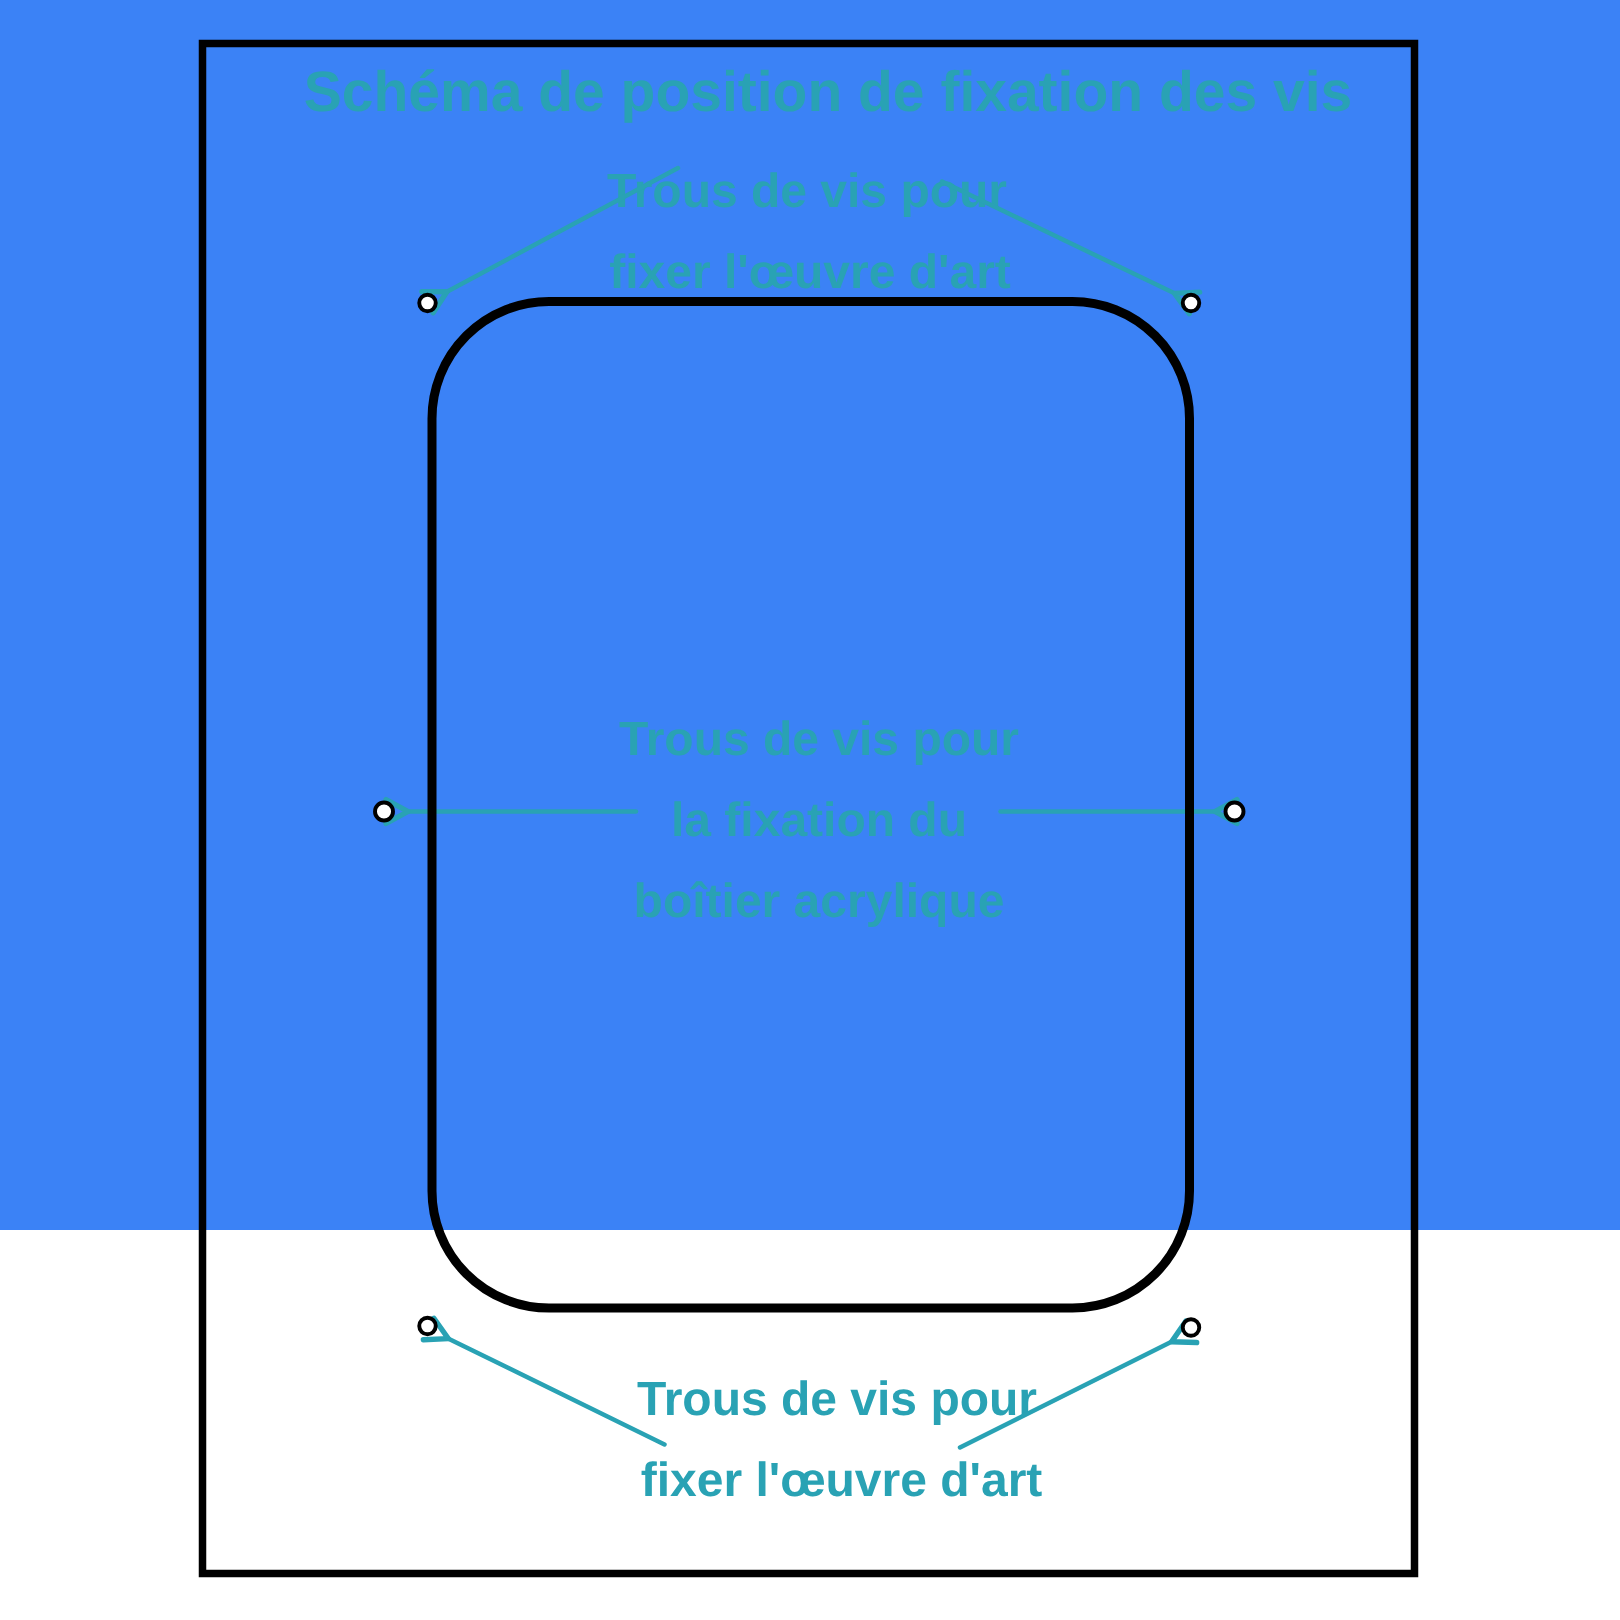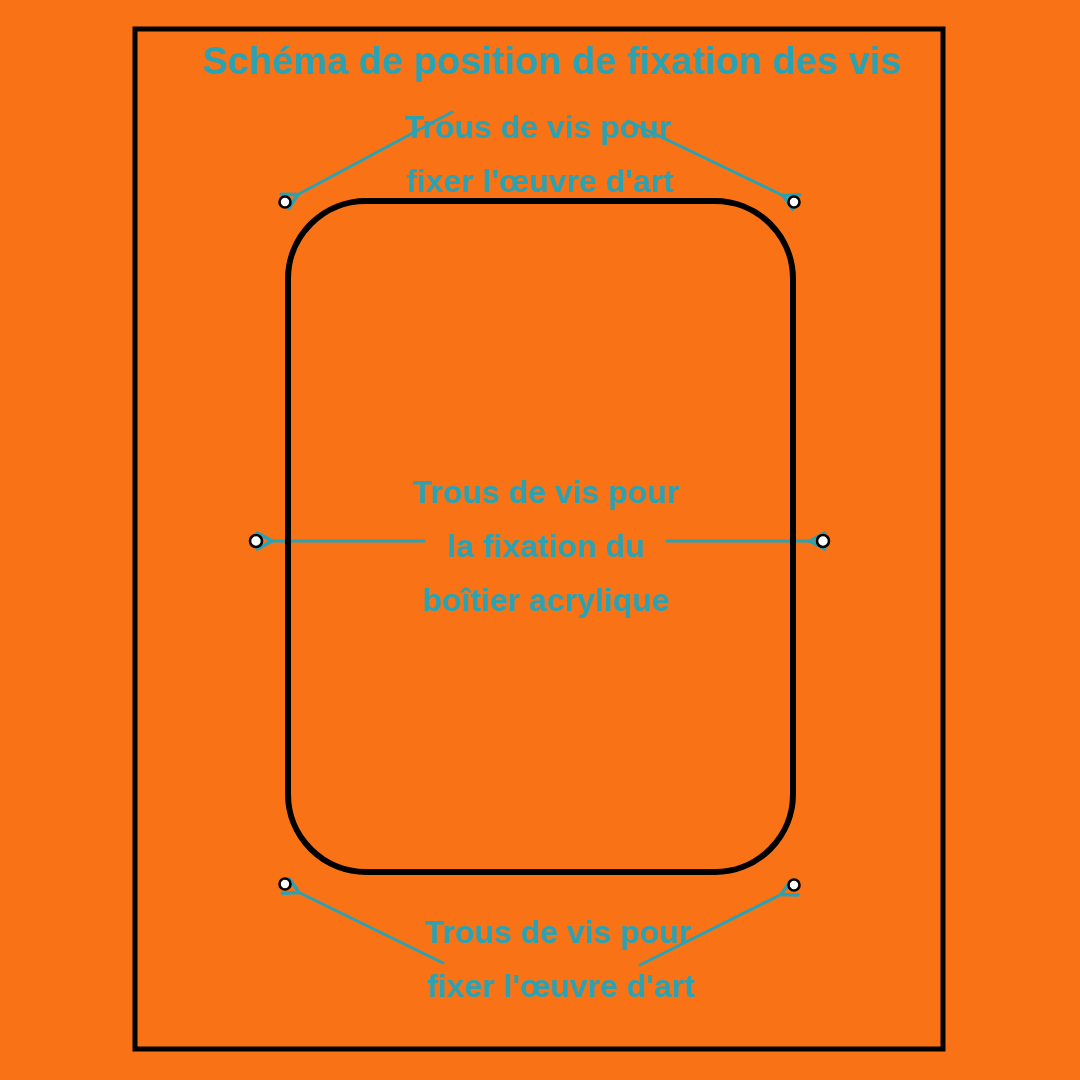--- a/index.html
+++ b/index.html
@@ -6,22 +6,22 @@
     margin: 0;
     padding: 0;
     width: 1080px;
     height: 1080px;
     background: #ffffff;
     font-family: "Liberation Sans", sans-serif;
   }
   .stage {
     position: relative;
     width: 1080px;
-    height: 1080px;
-    background: #f97316;
+    height: 820px;
+    background: #3b82f6;
   }
   svg { display: block; }
   text {
     font-family: "Liberation Sans", sans-serif;
     font-weight: 700;
     fill: #29A2B4;
   }
   .title-text {
     font-size: 38px;
     letter-spacing: 0px;

